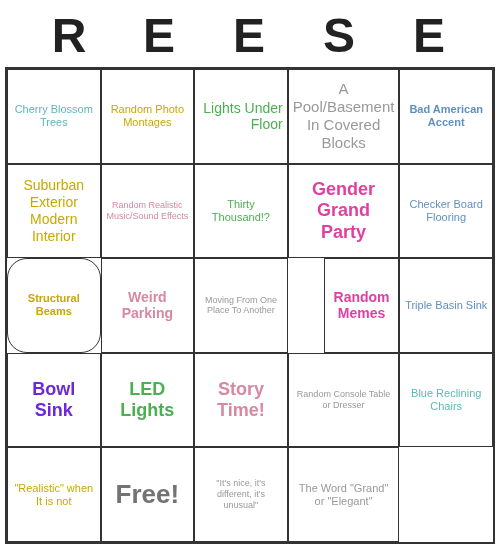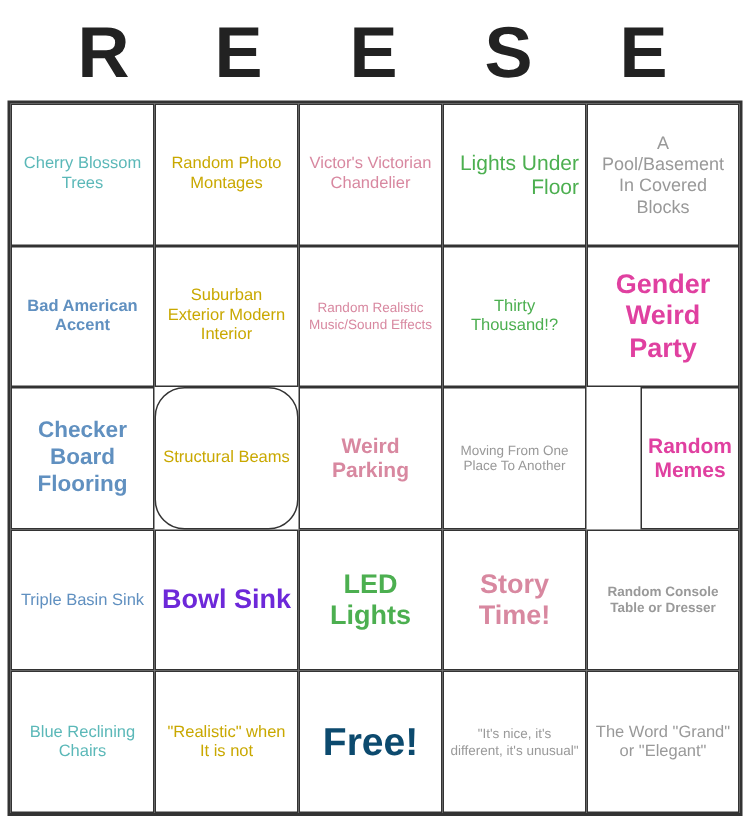--- a/index.html
+++ b/index.html
@@ -57,36 +57,35 @@
   <span>R</span>
   <span>E</span>
   <span>E</span>
   <span>S</span>
   <span>E</span>
 </div>
 
 <div class="bingo-grid">
 <div class="bingo-cell" style="color: rgb(91, 184, 184); font-size: 11px; font-weight: normal;">Cherry Blossom Trees</div>
     <div class="bingo-cell" style="color: rgb(201, 168, 0); font-size: 11px; font-weight: normal;">Random Photo Montages</div>
-    <div class="bingo-cell" style="color: rgb(216, 136, 160); font-size: 11px; font-weight: normal;">Victor's Victorian Chandelier</div>
     <div class="bingo-cell" style="color: rgb(76, 175, 80); font-size: 14px; font-weight: normal; text-align: right;">Lights Under Floor</div>
-    <div class="bingo-cell" style="color: rgb(153, 153, 153); font-size: 12px; font-weight: normal;">A Pool/Basement In Covered Blocks</div>
+    <div class="bingo-cell" style="color: rgb(153, 153, 153); font-size: 15px; font-weight: normal;">A Pool/Basement In Covered Blocks</div>
     <div class="bingo-cell" style="color: rgb(96, 144, 192); font-size: 11px; font-weight: bold;">Bad American Accent</div>
-    <div class="bingo-cell" style="color: rgb(201, 168, 0); font-size: 11px; font-weight: normal;">Suburban Exterior Modern Interior</div>
+    <div class="bingo-cell" style="color: rgb(201, 168, 0); font-size: 14px; font-weight: normal;">Suburban Exterior Modern Interior</div>
     <div class="bingo-cell" style="color: rgb(216, 136, 160); font-size: 9px; font-weight: normal;">Random Realistic Music/Sound Effects</div>
     <div class="bingo-cell" style="color: rgb(76, 175, 80); font-size: 11px; font-weight: normal;">Thirty Thousand!?</div>
-    <div class="bingo-cell" style="color: rgb(224, 64, 160); font-size: 18px; font-weight: bold;">Gender Weird Party</div>
-    <div class="bingo-cell" style="color: rgb(96, 144, 192); font-size: 15px; font-weight: bold;">Checker Board Flooring</div>
-    <div class="bingo-cell" style="color: rgb(201, 168, 0); font-size: 11px; font-weight: normal; border-radius: 20px;">Structural Beams</div>
+    <div class="bingo-cell" style="color: rgb(224, 64, 160); font-size: 18px; font-weight: bold;">Gender Grand Party</div>
+    <div class="bingo-cell" style="color: rgb(96, 144, 192); font-size: 11px; font-weight: normal;">Checker Board Flooring</div>
+    <div class="bingo-cell" style="color: rgb(201, 168, 0); font-size: 11px; font-weight: bold; border-radius: 20px;">Structural Beams</div>
     <div class="bingo-cell" style="color: rgb(216, 136, 160); font-size: 14px; font-weight: bold;">Weird Parking</div>
     <div class="bingo-cell" style="color: rgb(153, 153, 153); font-size: 9px; font-weight: normal;">Moving From One Place To Another</div>
     <div class="bingo-cell" style="color: rgb(224, 64, 160); font-size: 14px; font-weight: bold; margin-left: 36px;">Random Memes</div>
     <div class="bingo-cell" style="color: rgb(96, 144, 192); font-size: 11px; font-weight: normal;">Triple Basin Sink</div>
     <div class="bingo-cell" style="color: #6d28d9; font-size: 18px; font-weight: bold;">Bowl Sink</div>
     <div class="bingo-cell" style="color: rgb(76, 175, 80); font-size: 18px; font-weight: bold;">LED Lights</div>
     <div class="bingo-cell" style="color: rgb(216, 136, 160); font-size: 18px; font-weight: bold;">Story Time!</div>
-    <div class="bingo-cell" style="color: rgb(153, 153, 153); font-size: 9px; font-weight: bold;">Random Console Table or Dresser</div>
+    <div class="bingo-cell" style="color: rgb(153, 153, 153); font-size: 9px; font-weight: normal;">Random Console Table or Dresser</div>
     <div class="bingo-cell" style="color: rgb(91, 184, 184); font-size: 11px; font-weight: normal;">Blue Reclining Chairs</div>
     <div class="bingo-cell" style="color: rgb(201, 168, 0); font-size: 11px; font-weight: normal;">"Realistic" when It is not</div>
-    <div class="bingo-cell" style="color: #0c4a6e; font-size: 26px; font-weight: bold;">Free!</div>
+    <div class="bingo-cell" style="color: #737373; font-size: 26px; font-weight: bold;">Free!</div>
     <div class="bingo-cell" style="color: rgb(153, 153, 153); font-size: 9px; font-weight: normal;">"It's nice, it's different, it's unusual"</div>
     <div class="bingo-cell" style="color: rgb(153, 153, 153); font-size: 11px; font-weight: normal;">The Word "Grand" or "Elegant"</div>
   </div>
 
 </body></html>

